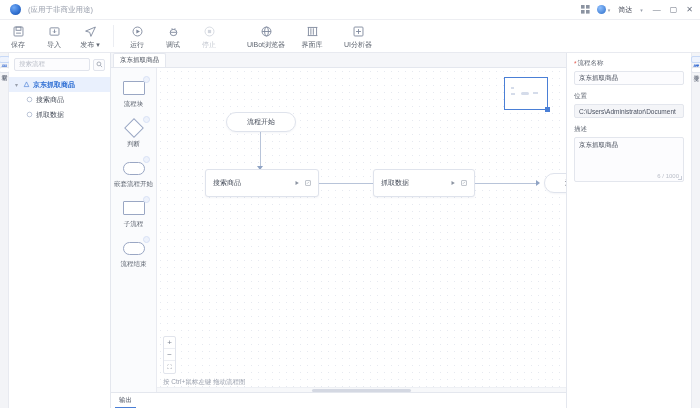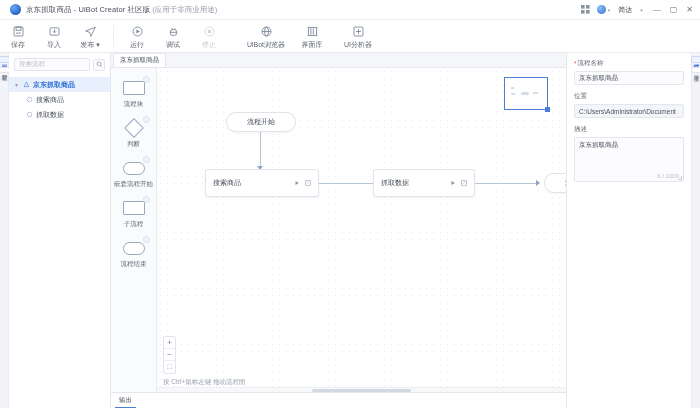--- a/index.html
+++ b/index.html
@@ -213,21 +213,20 @@
     display: flex; flex-direction: column; align-items: center; padding-top: 3px; gap: 4px;
   }
 </style>
 </head>
 <body>
 
 <div class="app">
 
   <div class="titlebar">
     <div class="app-logo"></div>
-    <span class="title-text">京东抓取商品 - UiBot Creator 社区版</span>
     <span class="title-sub">(应用于非商业用途)</span>
     <div class="tb-spacer"></div>
     <div class="tb-right">
       <span class="tb-icon">
         <svg width="9" height="9" viewBox="0 0 9 9">
           <rect x="0" y="0" width="3.6" height="3.6" fill="#8b93a1"></rect>
           <rect x="5" y="0" width="3.6" height="3.6" fill="#8b93a1"></rect>
           <rect x="0" y="5" width="3.6" height="3.6" fill="#8b93a1"></rect>
           <rect x="5" y="5" width="3.6" height="3.6" fill="#8b93a1"></rect>
         </svg>

